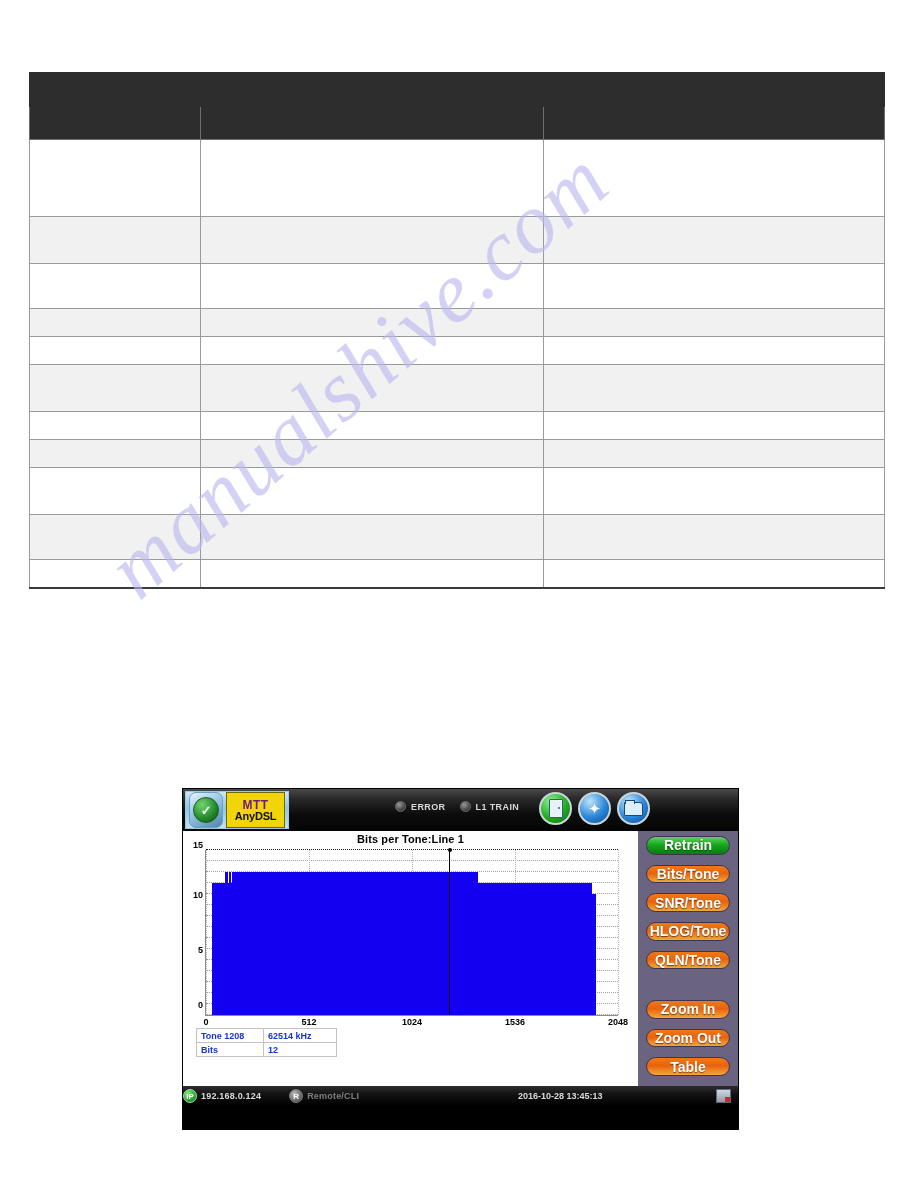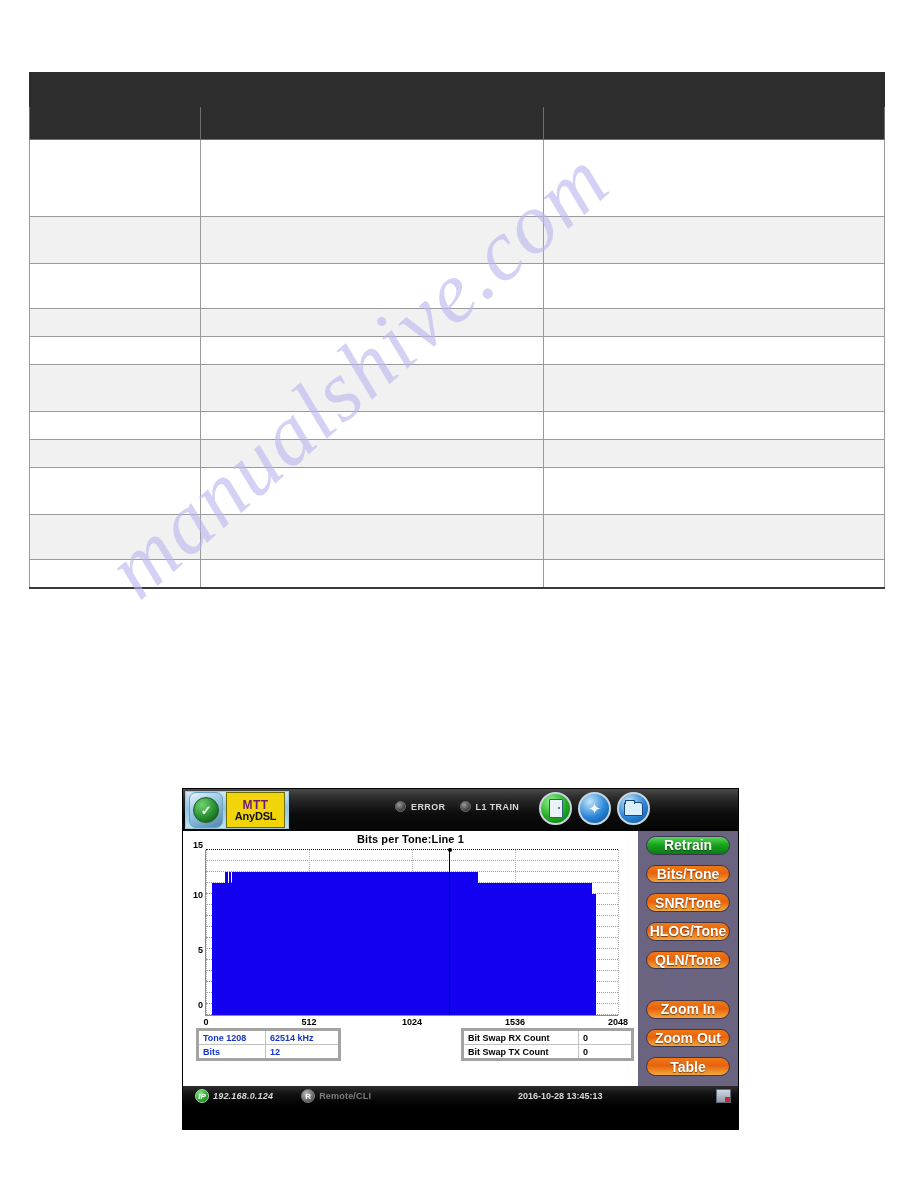--- a/index.html
+++ b/index.html
@@ -169,41 +169,41 @@
   #cursor{
     position:absolute;top:0;width:0;height:100%;border-left:1px solid #000;
   }
   #cursor:before{
     content:"";position:absolute;left:-2px;top:-2px;width:4px;height:4px;
     background:#000;border-radius:50%;
   }
 
   
   .readout{
-    position:absolute;border:3px solid #a3a3a3;background:#fff;
+    position:absolute;border:1px solid #a3a3a3;background:#fff;
     border-collapse:collapse;font-size:9px;
   }
   .readout td{
     border:1px solid #c2c2c2;padding:1px 4px;height:11px;
     font-weight:bold;white-space:nowrap;
   }
   #ro-left{left:13px;top:197px;}
   #ro-left td{color:#1436c8;}
   #ro-left td.k{width:58px;} #ro-left td.v{width:64px;}
   #ro-right{left:278px;top:197px;}
   #ro-right td{color:#000;}
   #ro-right td.k{width:106px;} #ro-right td.v{width:44px;}
 
   
   #statusbar{
     height:20px;background:linear-gradient(180deg,#2e2e2e 0%,#121212 40%,#000 100%);
     display:flex;align-items:center;position:relative;
   }
   .sb-item{display:flex;align-items:center;gap:4px;}
-  .sb-ip{margin-left:12px;font-style:italic;}
+  .sb-ip{margin-left:0;}
   .sb-rc{margin-left:28px;}
   .sb-badge{
     width:12px;height:12px;border-radius:50%;font-size:8px;font-weight:bold;
     display:flex;align-items:center;justify-content:center;color:#fff;
     border:1px solid #7b7b7b;
   }
   .sb-badge.ip{background:radial-gradient(circle at 35% 30%,#7ef07e,#1a8c22 75%);border-color:#9fe0a4;}
   .sb-badge.rc{background:radial-gradient(circle at 35% 30%,#b9b9b9,#5a5a5a 75%);}
   .sb-txt{font-size:9px;font-weight:bold;color:#d9d9d9;letter-spacing:.2px;}
   .sb-txt.dim{color:#7e7e7e;}
@@ -393,32 +393,20 @@
               <td class="k">Tone 1208</td>
               <td class="v">62514 kHz</td>
             </tr>
             <tr>
               <td class="k">Bits</td>
               <td class="v">12</td>
             </tr>
           </tbody>
       </table>
 
-      <table class="readout" id="ro-right">
-        <tbody id="ro-right-body">
-            <tr>
-              <td class="k">Bit Swap RX Count</td>
-              <td class="v">0</td>
-            </tr>
-            <tr>
-              <td class="k">Bit Swap TX Count</td>
-              <td class="v">0</td>
-            </tr>
-          </tbody>
-      </table>
     </div>
 
     <div id="sidepanel">
         <div class="sbtn green">
           <span>Retrain</span>
         </div>
         <div class="sbtn orange">
           <span>Bits/Tone</span>
         </div>
         <div class="sbtn orange">

